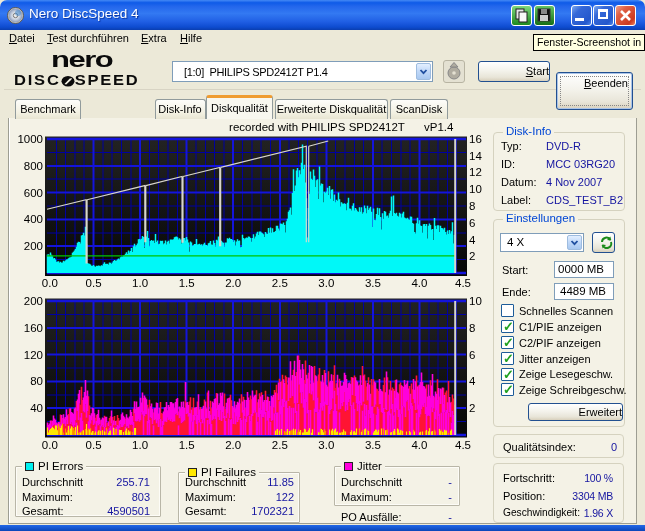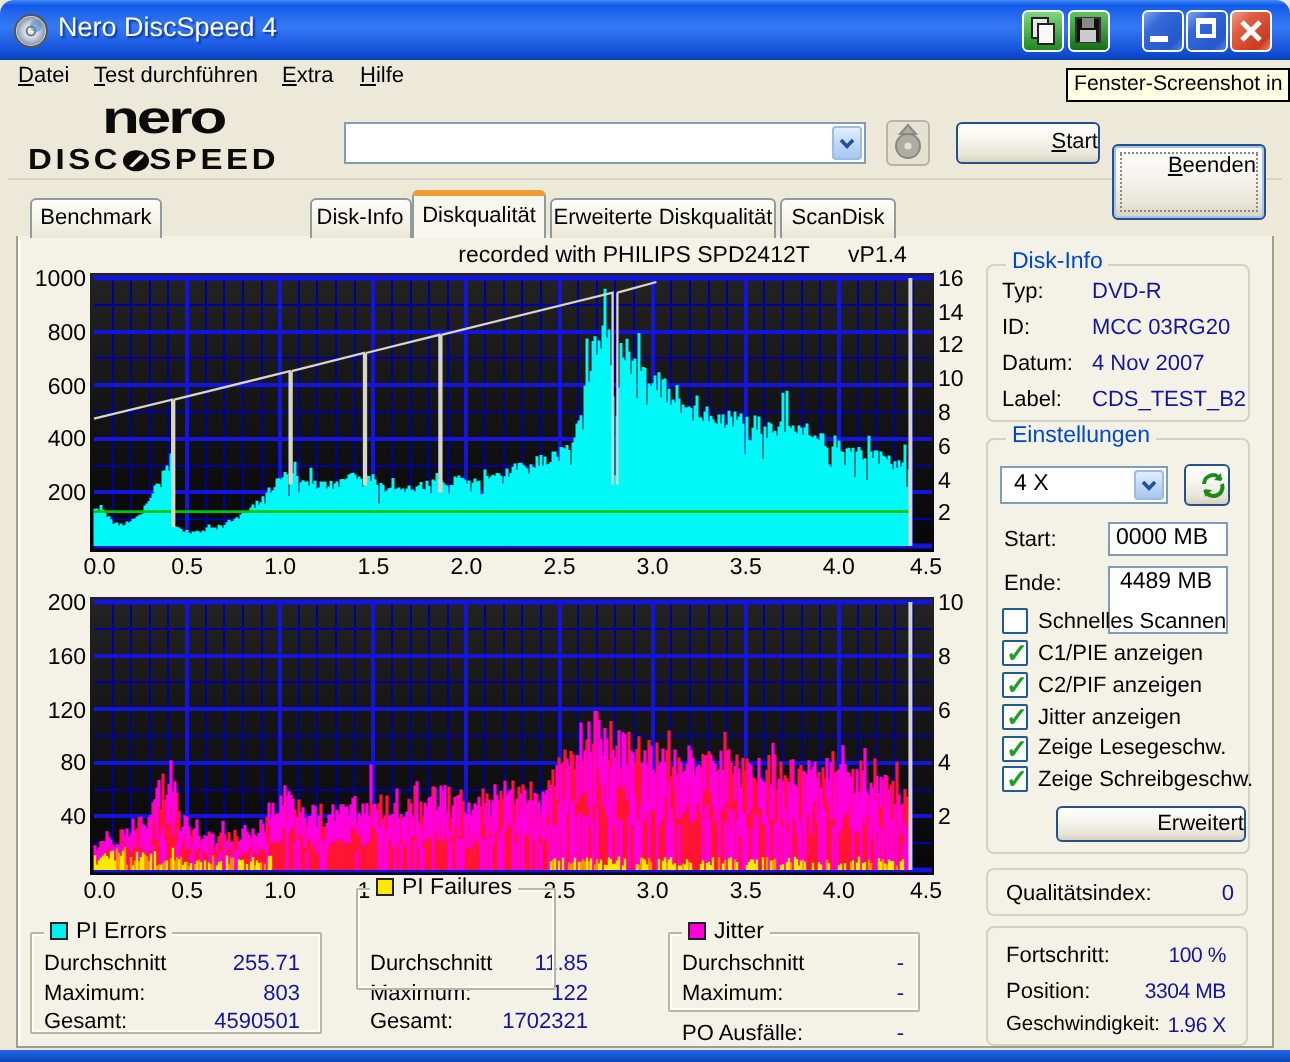--- a/index.html
+++ b/index.html
@@ -169,20 +169,21 @@
 <div class="mi" style="left:141px;top:32px"><u>E</u>xtra</div>
 <div class="mi" style="left:180px;top:32px"><u>H</u>ilfe</div>
 <div class="abs" id="toolbar"></div>
 <div class="abs" id="logo-nero">nero</div>
 <div class="abs" id="logo-ds">DISC<svg width="14" height="13" viewBox="0 0 14 13" style="vertical-align:-2px">
       <ellipse cx="7" cy="6.5" rx="6.5" ry="6" fill="#0b0b0b"></ellipse>
       <path d="M3.5 9.5 L9 3.2 L10.5 4.6 L5.2 10.2 Z" fill="#f4f2e6"></path>
       <path d="M9 3.2 L10.5 4.6 L11 3 Z" fill="#f4f2e6"></path>
     </svg>SPEED</div>
 <div class="abs" id="combo">
+    <div class="abs" id="combo-t">[1:0]&nbsp;&nbsp;PHILIPS SPD2412T P1.4</div>
     <div class="abs" id="combo-a"><svg width="13" height="15" viewBox="0 0 13 15">
         <path d="M3.5 6 L6.5 9.2 L9.5 6" fill="none" stroke="#2050a0" stroke-width="1.8"></path>
       </svg></div>
   </div>
 <div class="abs" id="ejbtn"><svg width="20" height="21" viewBox="0 0 20 21">
       <circle cx="10" cy="12" r="6" fill="#b0aca0" stroke="#888"></circle>
       <circle cx="10" cy="12" r="1.8" fill="#e4e1d2"></circle>
       <path d="M6 6 L14 6 L10 1.5 Z" fill="#b0aca0" stroke="#888"></path>
     </svg></div>
 <div class="abs xpbtn" id="btn-start"><u>S</u>tart</div>
@@ -215,21 +216,21 @@
       </svg></div></div>
 <div class="abs xpbtn" style="left:592px;top:232px;width:23px;height:21px;z-index:11"><svg width="15" height="15" viewBox="0 0 15 15" style="margin-top:2px">
       <path d="M3 7 A4.5 4.5 0 0 1 11.5 5" fill="none" stroke="#1a8a1a" stroke-width="2"></path>
       <path d="M12 7 A4.5 4.5 0 0 1 3.5 10" fill="none" stroke="#1a8a1a" stroke-width="2"></path>
       <path d="M11.5 1.5 L11.8 5.4 L8 5 Z" fill="#1a8a1a"></path>
       <path d="M3.5 13.5 L3.2 9.6 L7 10 Z" fill="#1a8a1a"></path>
     </svg></div>
 <div class="row" style="left:502px;top:264px">Start:</div>
 <div class="tbx rt" style="left:554px;top:261px;width:60px;height:17px;line-height:15px;padding:0 6px 0 0;text-align:center">0000 MB</div>
 <div class="row" style="left:502px;top:286px">Ende:</div>
-<div class="tbx rt" style="left:554px;top:283px;width:60px;height:34px;line-height:15px;padding:0 2px 0 0;text-align:center">4489 MB</div>
+<div class="tbx rt" style="left:554px;top:283px;width:60px;height:17px;line-height:15px;padding:0 2px 0 0;text-align:center">4489 MB</div>
 <div class="cb" style="left:501px;top:304px"></div>
 <div class="cblab" style="left:519px;top:304.5px">Schnelles Scannen</div>
 <div class="cb" style="left:501px;top:320px">
     <b>✓</b>
   </div>
 <div class="cblab" style="left:519px;top:320.5px">C1/PIE anzeigen</div>
 <div class="cb" style="left:501px;top:336px">
     <b>✓</b>
   </div>
 <div class="cblab" style="left:519px;top:336.5px">C2/PIF anzeigen</div>
@@ -258,21 +259,21 @@
 <div class="row nv rt" style="left:545px;top:506.5px;width:68px;font-size:10.5px;letter-spacing:-.2px">1.96 X</div>
 <div class="cgb" style="left:15px;top:466px;width:146px;height:51px">
     <div class="cap"><span class="sw" style="background:#00f0f0"></span>PI Errors</div>
   </div>
 <div class="row" style="left:22px;top:476px">Durchschnitt</div>
 <div class="row nv rt" style="left:80px;top:476px;width:70px">255.71</div>
 <div class="row" style="left:22px;top:490.5px">Maximum:</div>
 <div class="row nv rt" style="left:80px;top:490.5px;width:70px">803</div>
 <div class="row" style="left:22px;top:504.5px">Gesamt:</div>
 <div class="row nv rt" style="left:80px;top:504.5px;width:70px">4590501</div>
-<div class="cgb" style="left:178px;top:444px;width:100px;height:51px">
+<div class="cgb" style="left:178px;top:472px;width:122px;height:51px">
     <div class="cap"><span class="sw" style="background:#ffe800"></span>PI Failures</div>
   </div>
 <div class="row" style="left:185px;top:476px">Durchschnitt</div>
 <div class="row nv rt" style="left:224px;top:476px;width:70px">11.85</div>
 <div class="row" style="left:185px;top:490.5px">Maximum:</div>
 <div class="row nv rt" style="left:224px;top:490.5px;width:70px">122</div>
 <div class="row" style="left:185px;top:504.5px">Gesamt:</div>
 <div class="row nv rt" style="left:224px;top:504.5px;width:70px">1702321</div>
 <div class="cgb" style="left:334px;top:466px;width:126px;height:40px">
     <div class="cap"><span class="sw" style="background:#ff00dc"></span>Jitter</div>

